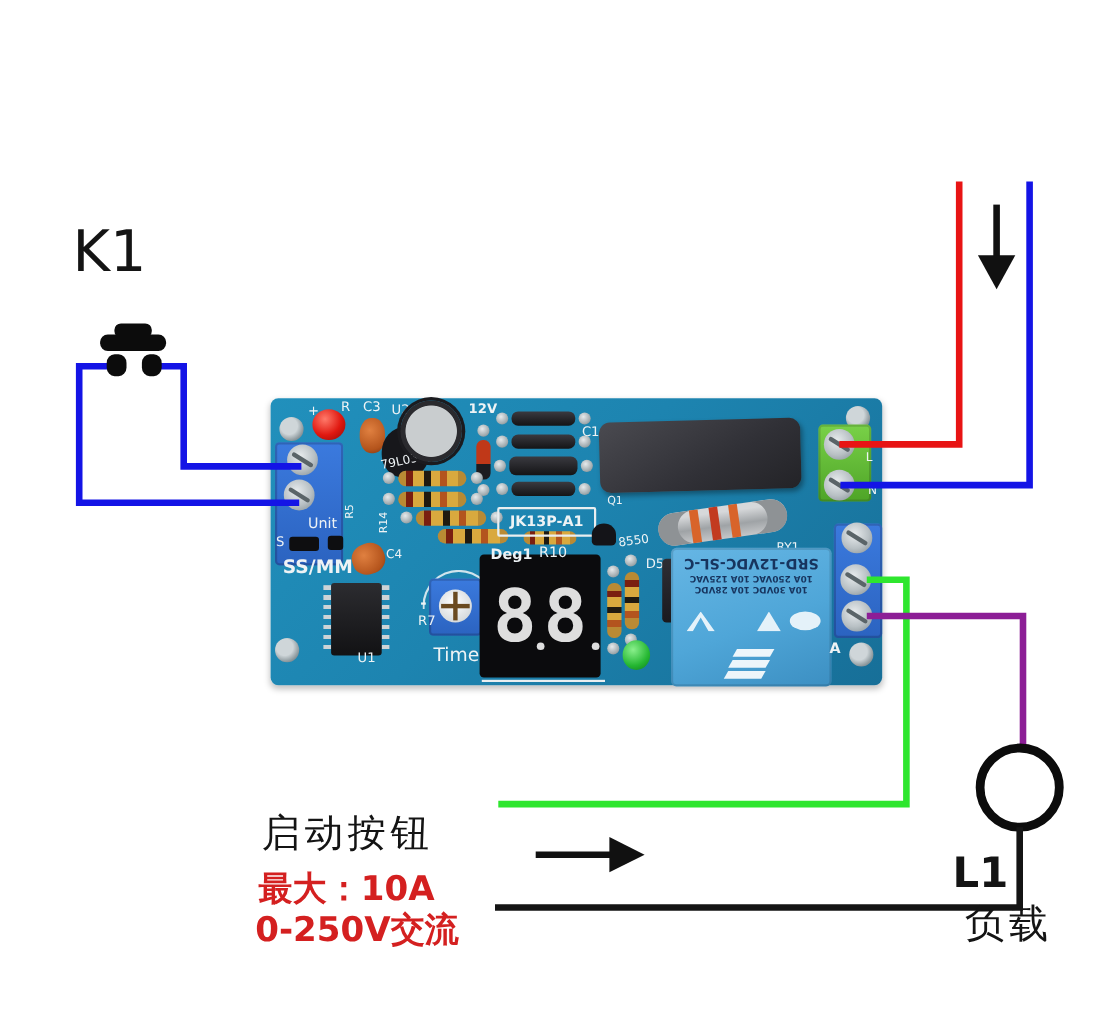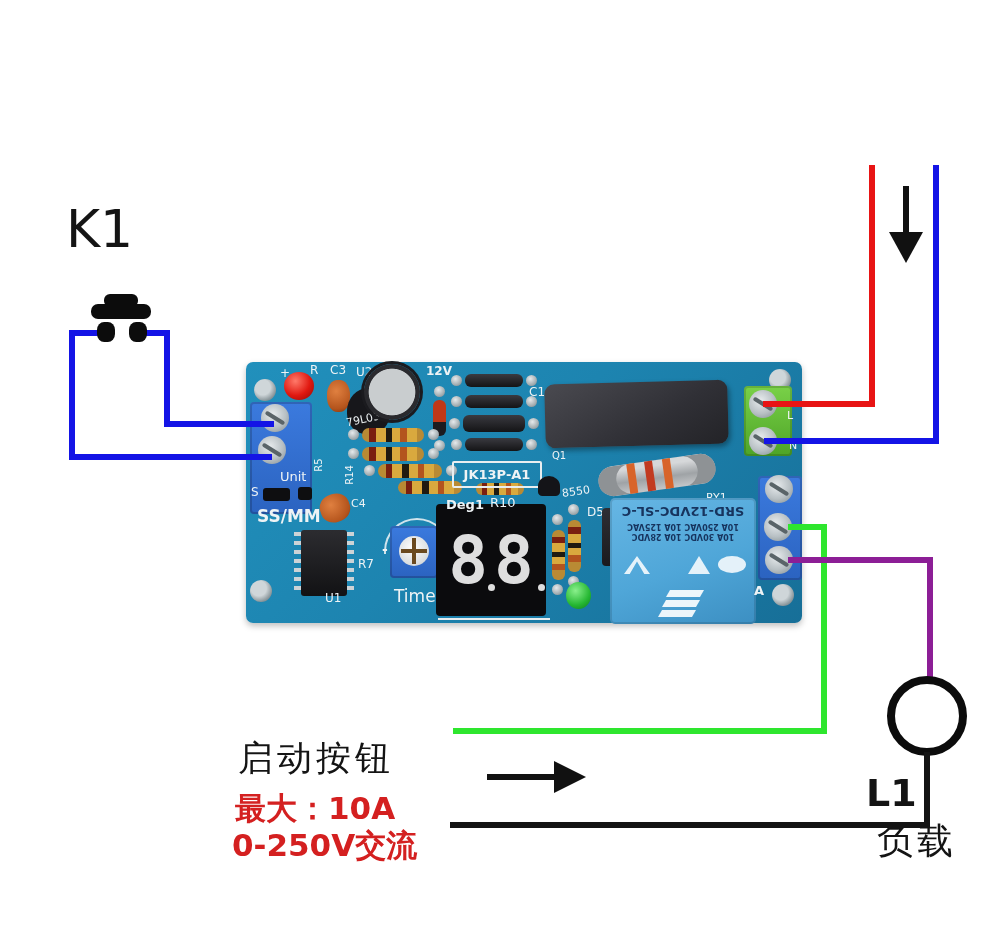--- a/index.html
+++ b/index.html
@@ -128,21 +128,21 @@
     <div class="pins" style="left:48px;top:170px;height:62px;"></div>
     <div class="pins" style="left:101px;top:170px;height:62px;"></div>
     <div class="ic" style="left:55px;top:168px;width:46px;height:66px;"></div>
     <div class="silk" style="left:79px;top:230px;">U1</div>
 
     <div style="left:138px;top:156px;width:62px;height:34px;border:2px solid rgba(240,245,247,.85);border-bottom:none;border-radius:34px 34px 0 0;"></div>
     <div class="tblock" style="left:144px;top:164px;width:48px;height:52px;"></div>
     <div style="left:153px;top:174px;width:30px;height:30px;border-radius:50%;background:radial-gradient(circle at 45% 40%,#ffffff,#d8dcde 70%,#aab2b6);"></div>
     <div style="left:166px;top:176px;width:4px;height:26px;background:#6a4a20;"></div>
     <div style="left:155px;top:187px;width:26px;height:4px;background:#6a4a20;"></div>
-    <div class="silk" style="left:112px;top:196px;">R7</div>
+    <div class="silk" style="left:134px;top:196px;">R7</div>
     <div class="silk" style="left:136px;top:180px;font-size:14px;font-weight:bold;">-</div>
     <div class="silk" style="left:194px;top:180px;font-size:14px;font-weight:bold;">+</div>
     <div class="silk" style="left:148px;top:226px;font-size:17px;">Time</div>
 
     <div style="left:206px;top:99px;width:86px;height:23px;border:2px solid #e9eef0;border-radius:2px;display:flex;align-items:center;justify-content:center;">
       <span class="silk" style="position:static;font-size:13px;font-weight:bold;">JK13P-A1</span>
     </div>
 
     <div style="left:190px;top:142px;width:110px;height:112px;background:#0b0b0d;border-radius:4px;display:flex;align-items:center;justify-content:center;gap:6px;">
       <span style="position:static;font-family:'DejaVu Sans Mono','Liberation Mono',monospace;font-size:66px;font-weight:bold;color:#dedede;">8</span>

